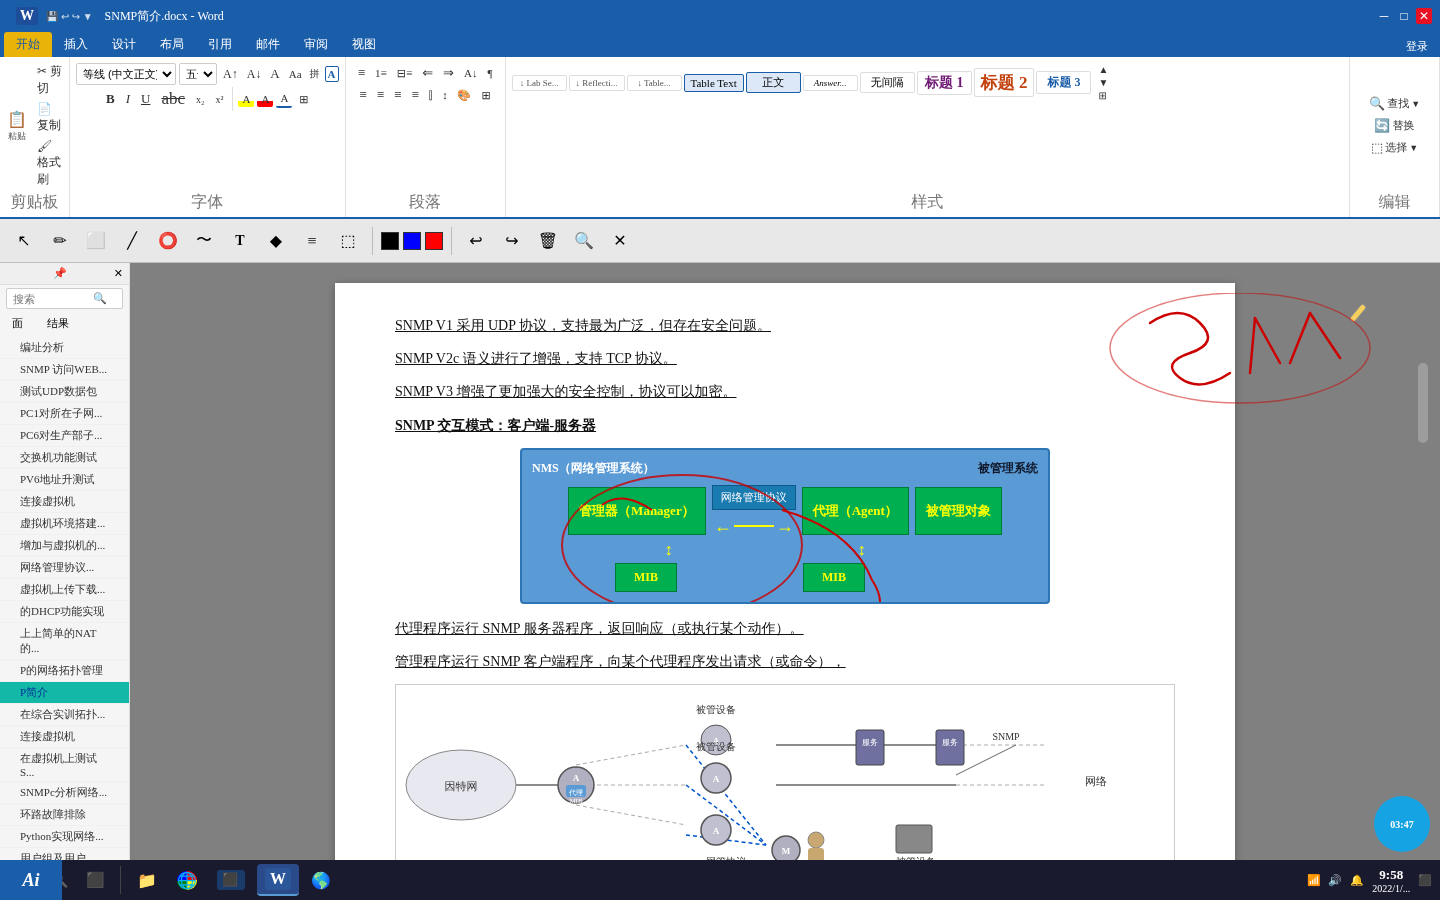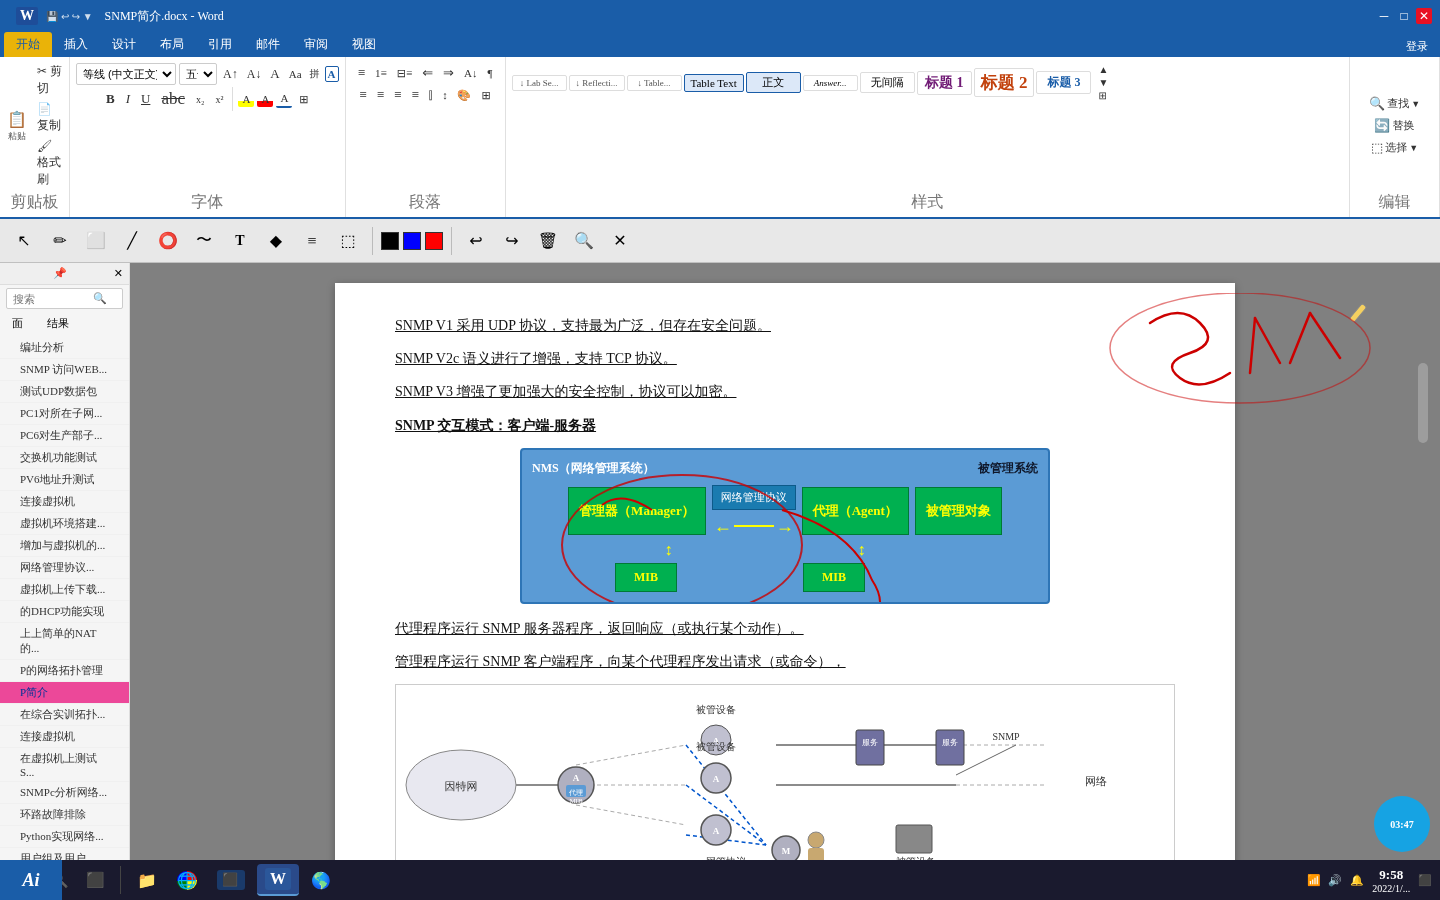--- a/index.html
+++ b/index.html
@@ -97,21 +97,21 @@
     .sidebar-search input {
       border: none; outline: none; font-size: 11px; width: 80px;
     }
     .sidebar-section {
       padding: 2px 0;
     }
     .sidebar-item {
       font-size: 11px; padding: 3px 20px; cursor: pointer; color: #333;
       border-bottom: 1px solid #f0f0f0;
     }
-    .sidebar-item.active { background: #ec4899; color: #003399; }
+    .sidebar-item.active { background: #14b8a6; color: #003399; }
 
     
     .doc-area {
       flex: 1;
       background: #808080;
       overflow: auto;
       display: flex;
       justify-content: center;
       padding: 20px;
       position: relative;

